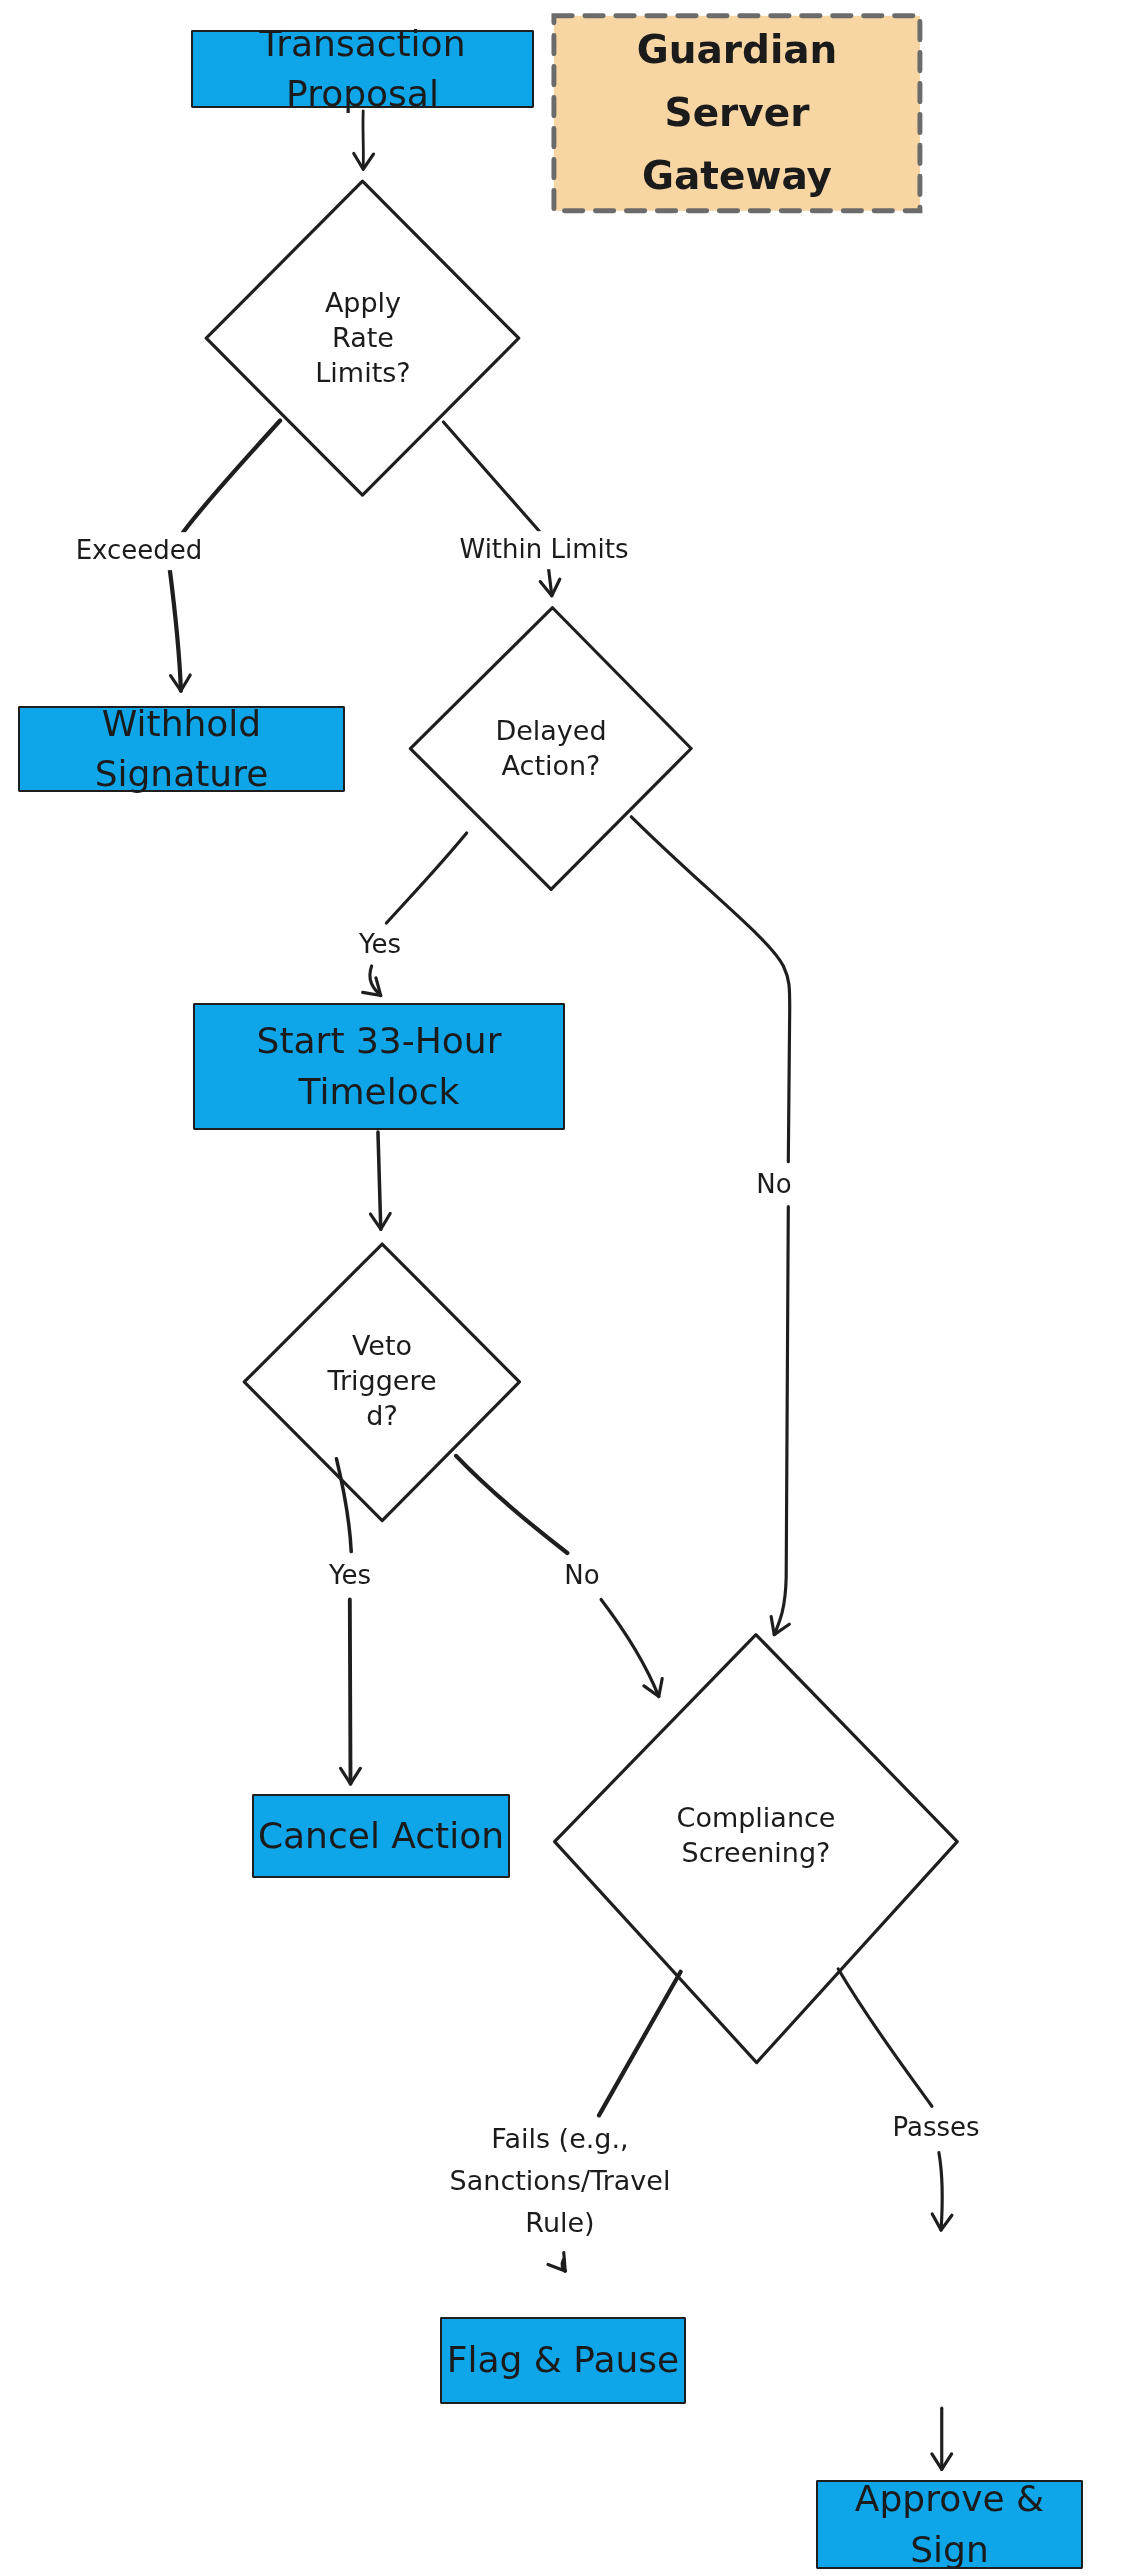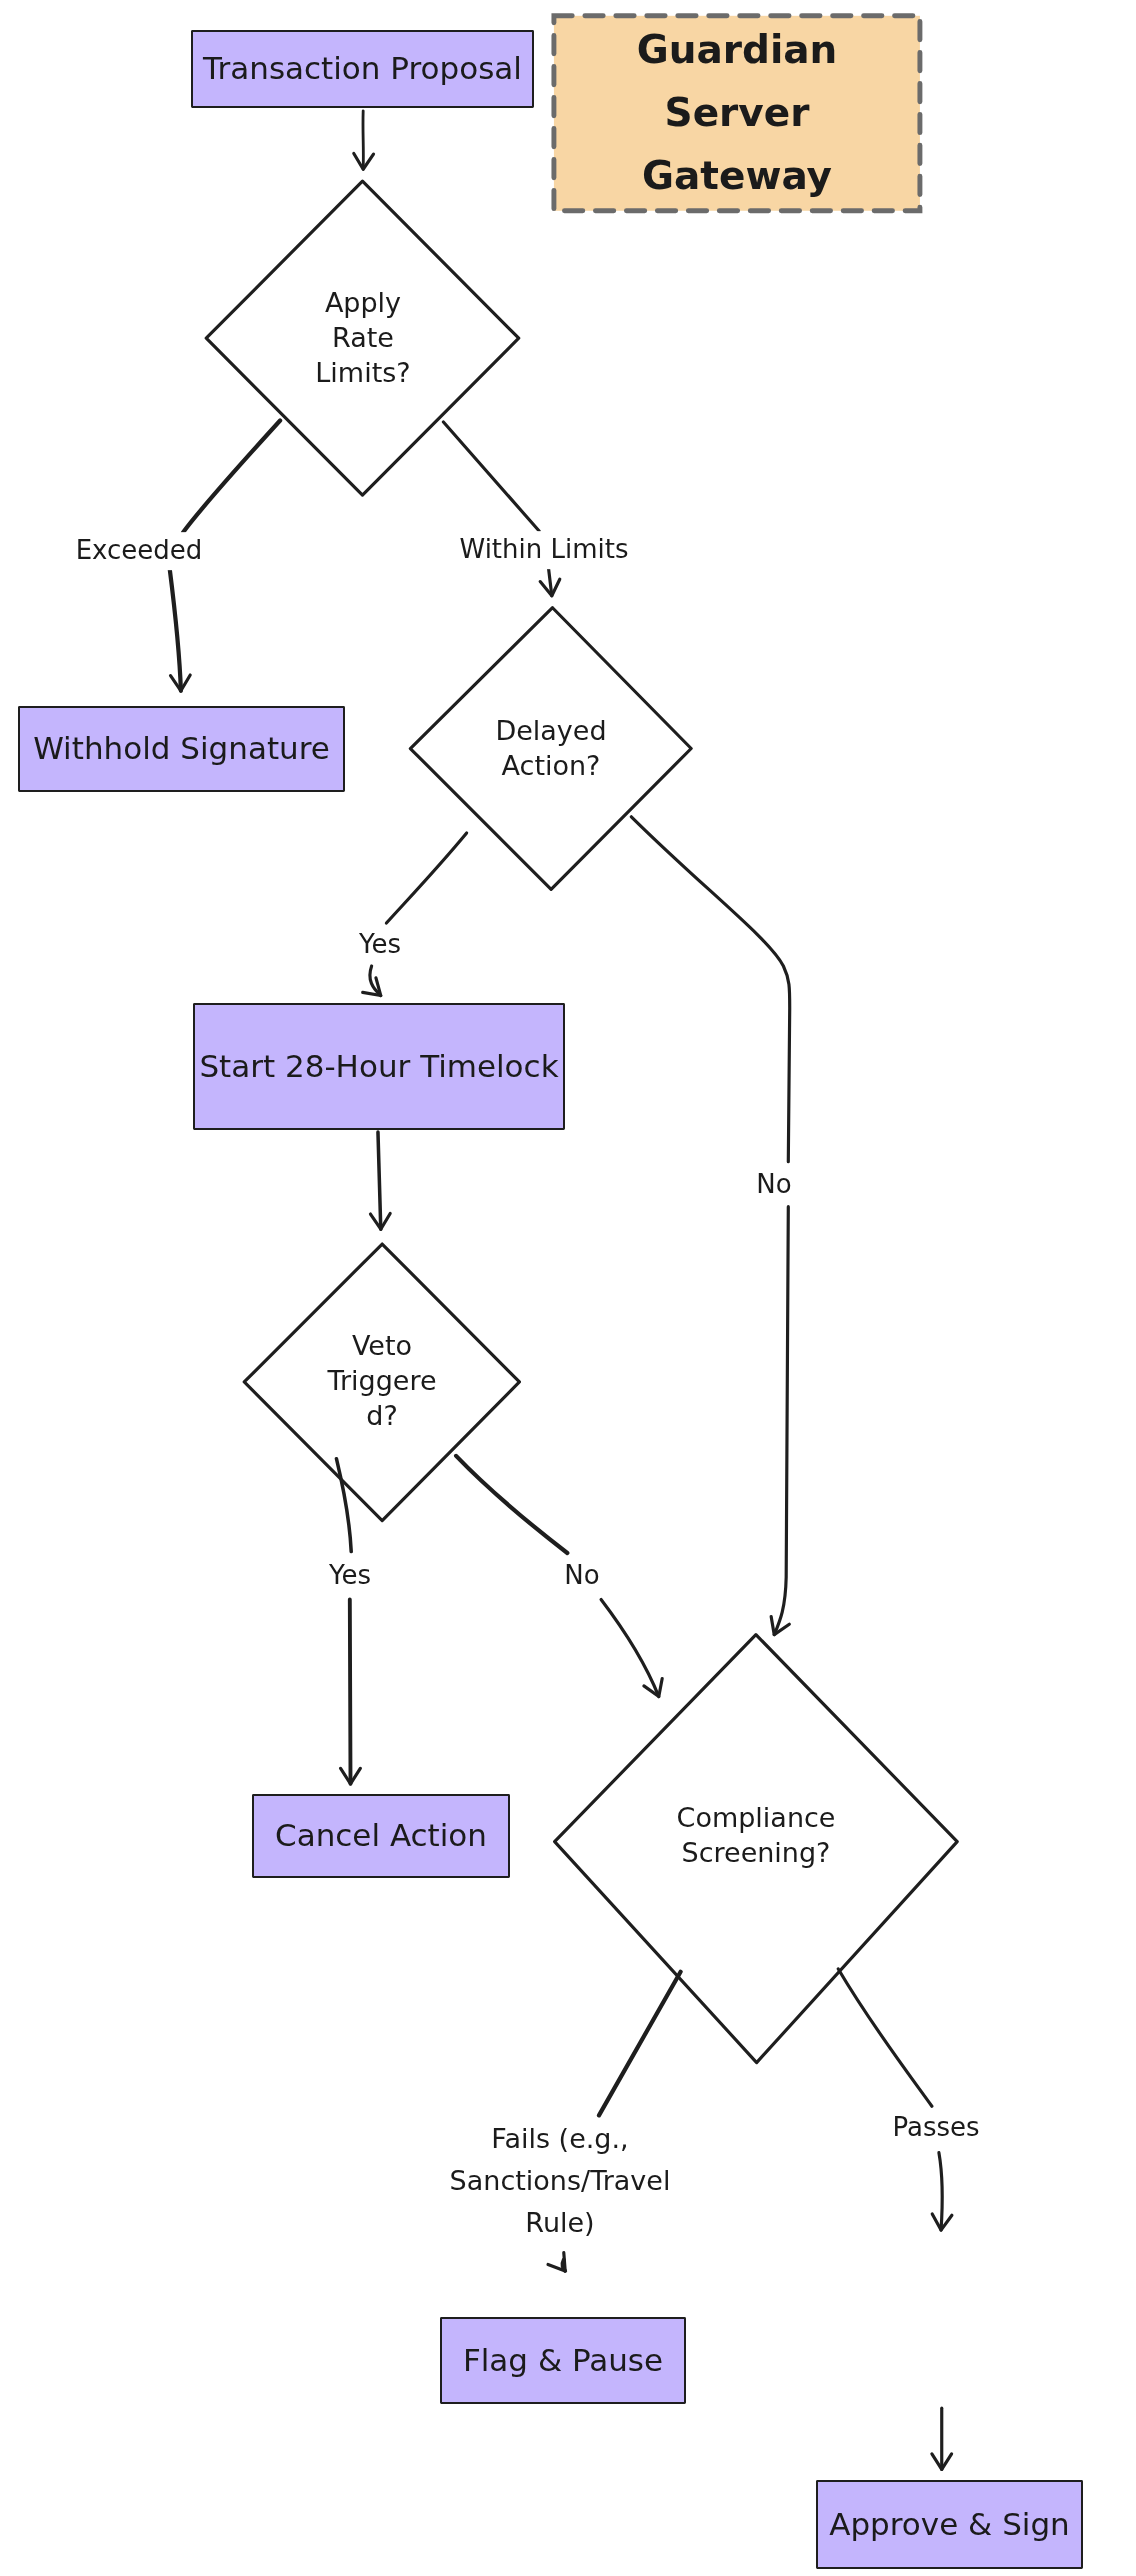--- a/index.html
+++ b/index.html
@@ -18,27 +18,28 @@
   }
   #edges-layer {
     position: absolute;
     left: 0; top: 0;
     width: 1136px;
     height: 2576px;
   }
   .node {
     position: absolute;
     box-sizing: border-box;
-    background: #c4b5fd;
+    background: #0ea5e9;
     border: 2.8px solid #1e1e1e;
     border-radius: 1.4px;
     display: flex;
     align-items: center;
     justify-content: center;
-    font-size: 31px;
+    text-align: center;
+    font-size: 36px;
     line-height: 1.4;
     white-space: pre-line;
     z-index: 2;
   }
   .diamond-label {
     position: absolute;
     transform: translate(-50%, -50%);
     text-align: center;
     font-size: 27px;
     line-height: 1.3;
@@ -128,21 +129,21 @@
   </svg>
 
   <div class="title-box">Guardian
 Server
 Gateway</div>
 
   <div class="node" style="left:191px; top:30px; width:343px; height:78px;">Transaction Proposal</div>
 
   <div class="node" style="left:18px; top:706px; width:327px; height:86px;">Withhold Signature</div>
 
-  <div class="node" style="left:193px; top:1003px; width:372px; height:127px;">Start 28-Hour Timelock</div>
+  <div class="node" style="left:193px; top:1003px; width:372px; height:127px;">Start 33-Hour Timelock</div>
 
   <div class="node" style="left:220px; top:1794px; width:258px; height:84px;margin-left:32px;">Cancel Action</div>
 
   <div class="node" style="left:440px; top:2279px; width:246px; height:87px;margin-top:38px;">Flag &amp; Pause</div>
 
 
   <div class="node" style="left:776px; top:2480px; width:267px; height:89px;margin-left:40px;">Approve &amp; Sign</div>
 
   <div class="diamond-label" style="left:363px; top:338px;">Apply
 Rate

